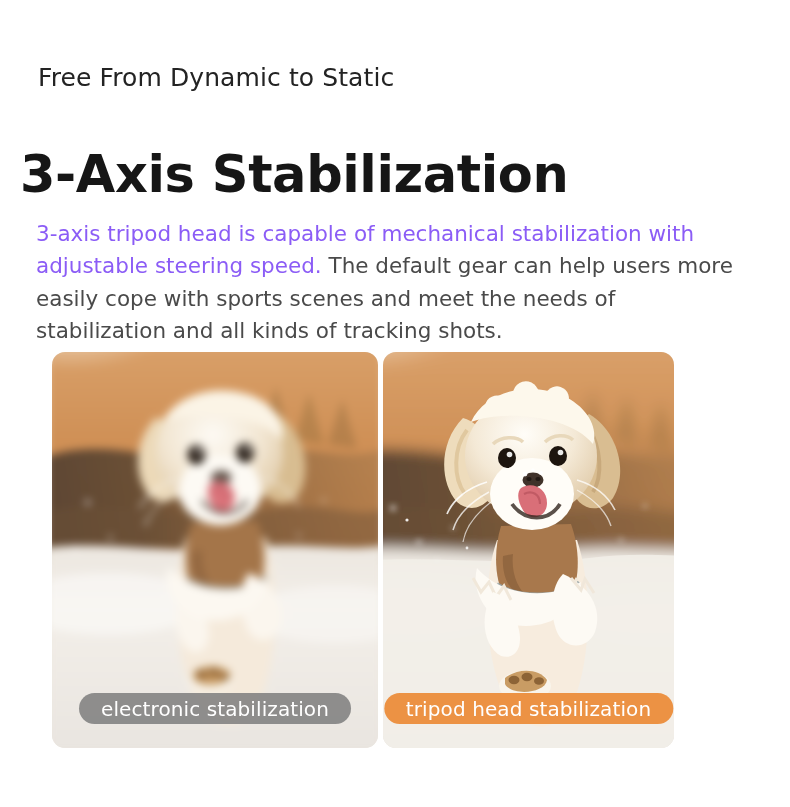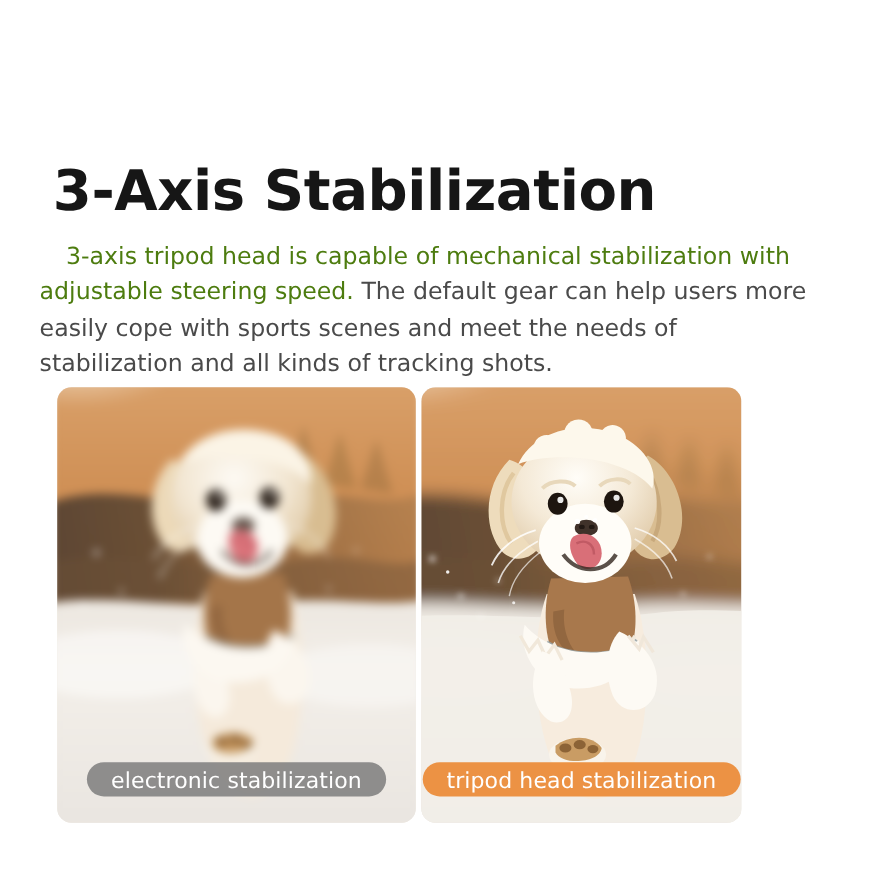--- a/index.html
+++ b/index.html
@@ -28,43 +28,42 @@
     font-size: 25px;
     line-height: 32px;
     color: #232323;
     font-weight: 400;
     letter-spacing: 0.1px;
     white-space: nowrap;
   }
 
   .headline {
     position: absolute;
-    left: 48px;
+    left: 20px;
     top: 110px;
     font-size: 51px;
     line-height: 62px;
     font-weight: 700;
     color: #161616;
     letter-spacing: -0.4px;
     white-space: nowrap;
   }
 
   .body-copy {
     position: absolute;
     left: 36px;
     top: 196px;
     width: 716px;
     font-size: 21.5px;
     line-height: 32.5px;
     color: #4a4a4a;
     font-weight: 400;
   }
   .body-copy .accent {
-    color: #4d7c0f;
-    margin-left: 24px;
+    color: #8b5cf6;
   }
 
   
   .panels {
     position: absolute;
     left: 52px;
     top: 352px;
     width: 690px;
     height: 396px;
     display: flex;
@@ -111,20 +110,21 @@
   }
   .badge-orange {
     background: #ec9244;
   }
 </style>
 </head>
 <body>
 
 <div class="page">
 
+  <div class="eyebrow">Free From Dynamic to Static</div>
 
   <h1 class="headline">3-Axis Stabilization</h1>
 
   <p class="body-copy">
     <span class="accent">3-axis tripod head is capable of mechanical stabilization with adjustable steering speed.</span><span> The default gear can help users more easily cope with sports scenes and meet the needs of stabilization and all kinds of tracking shots.</span>
   </p>
 
   <div class="panels">
 
     <div class="panel panel-left">

